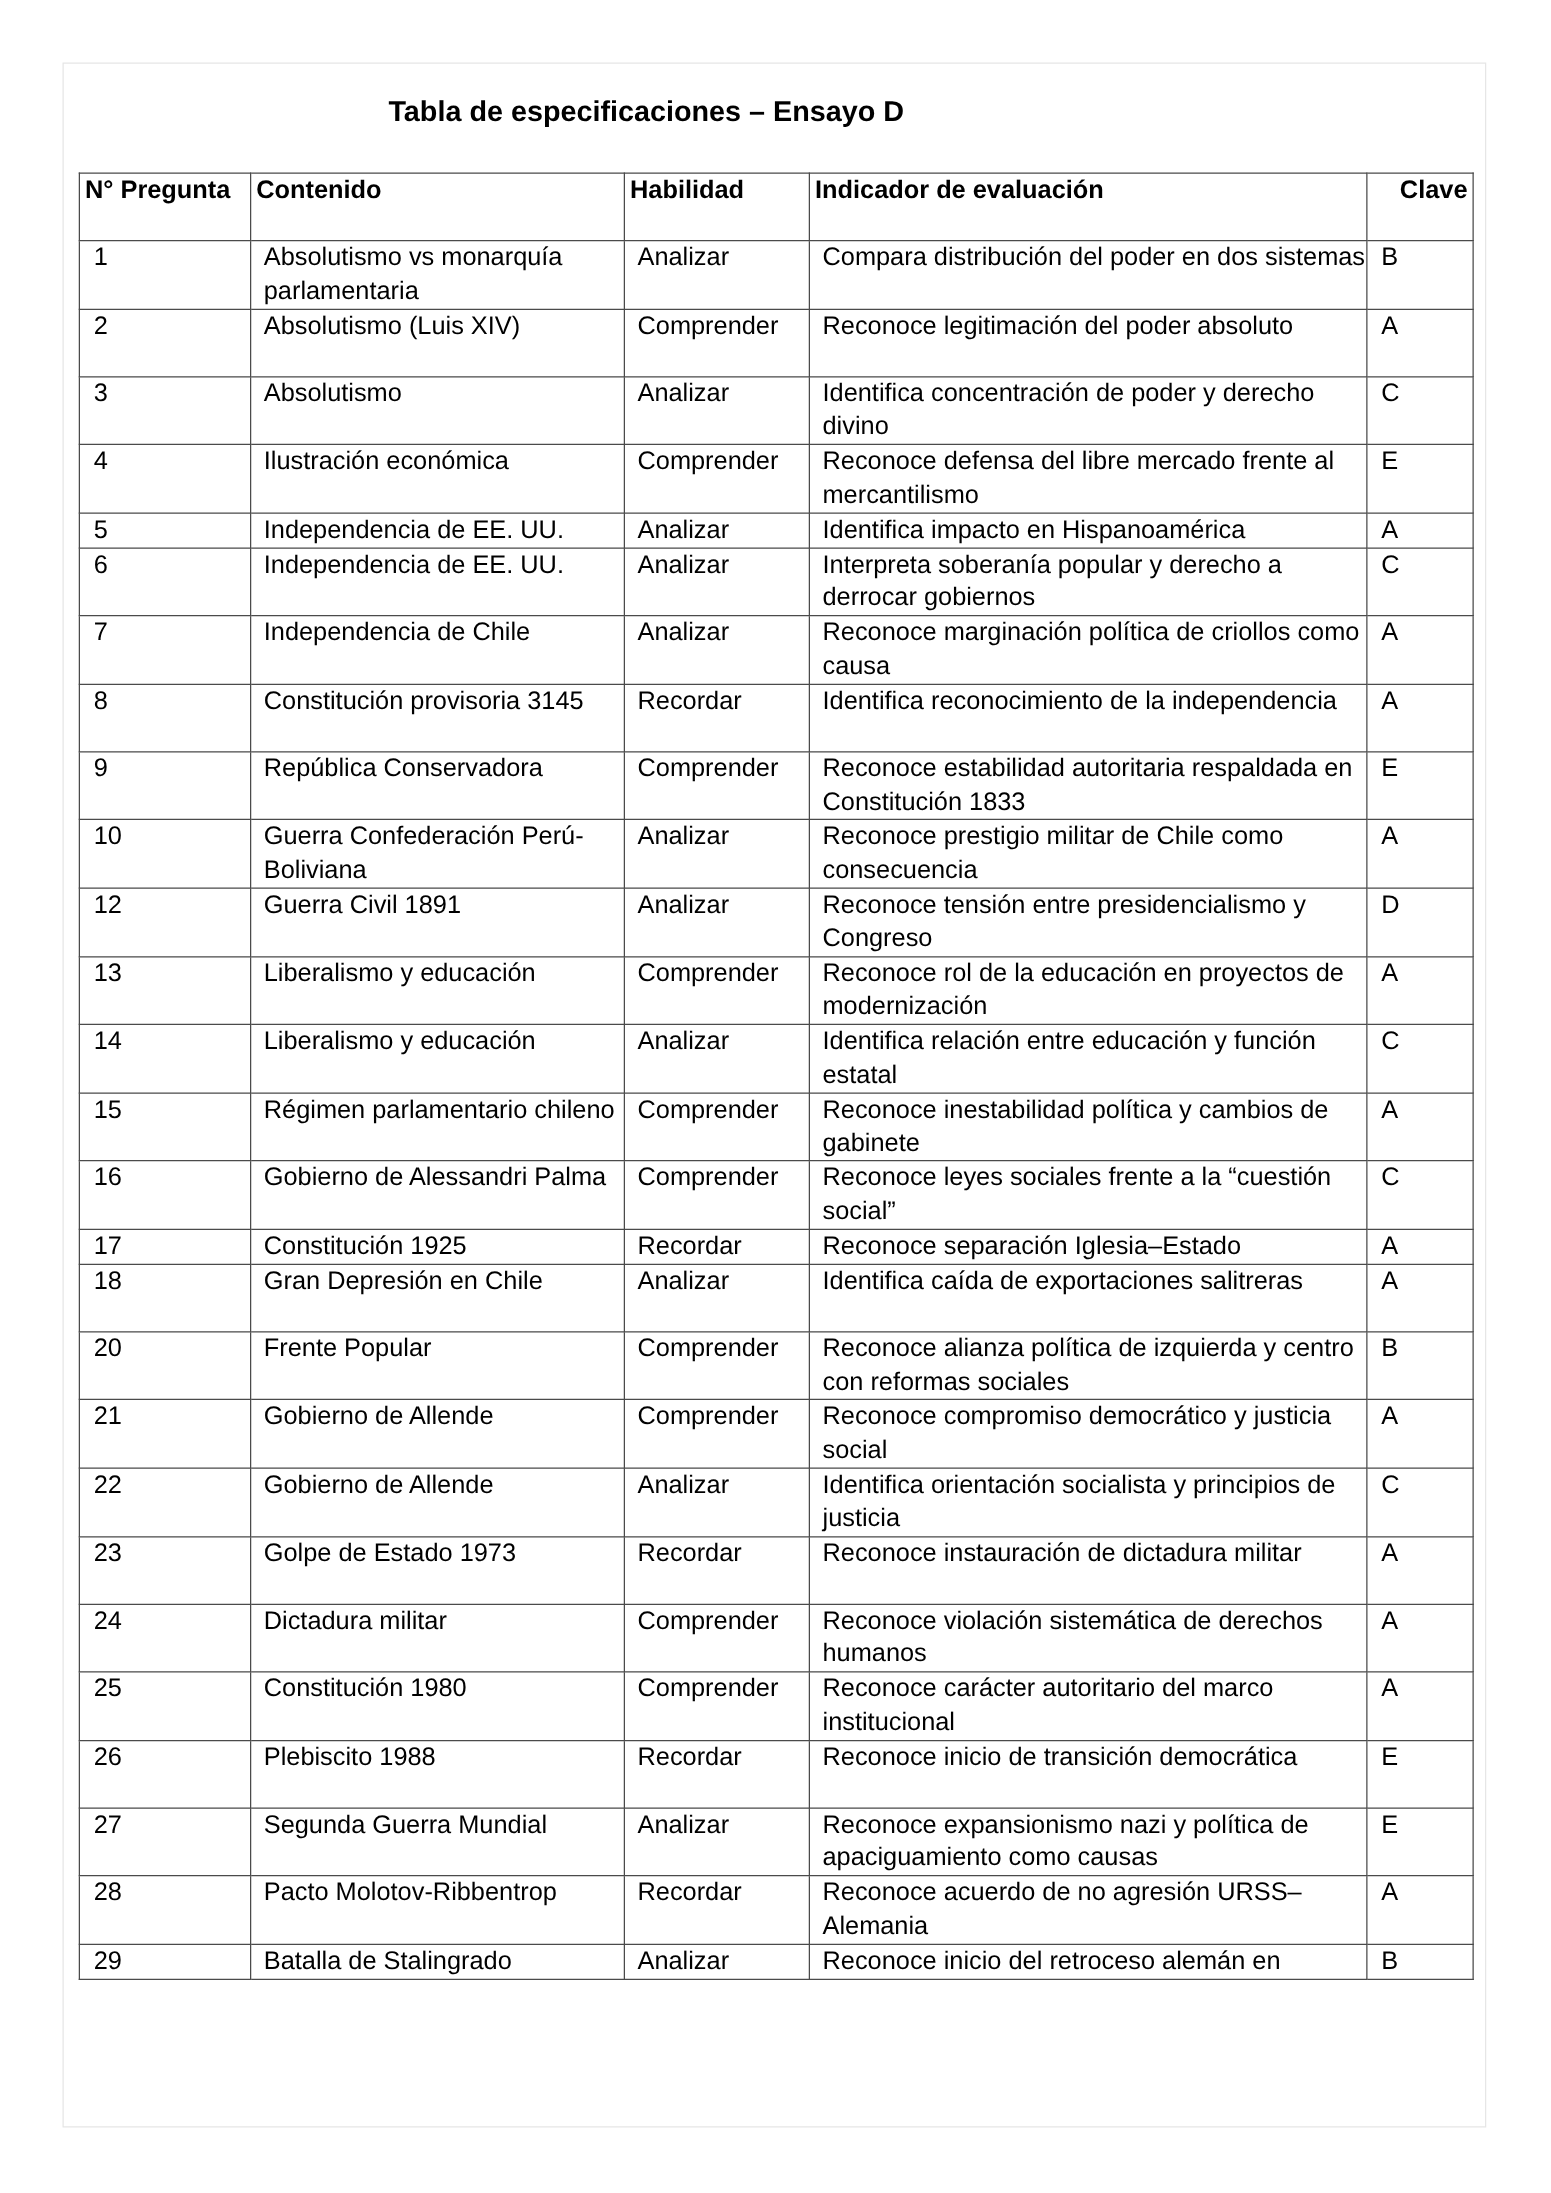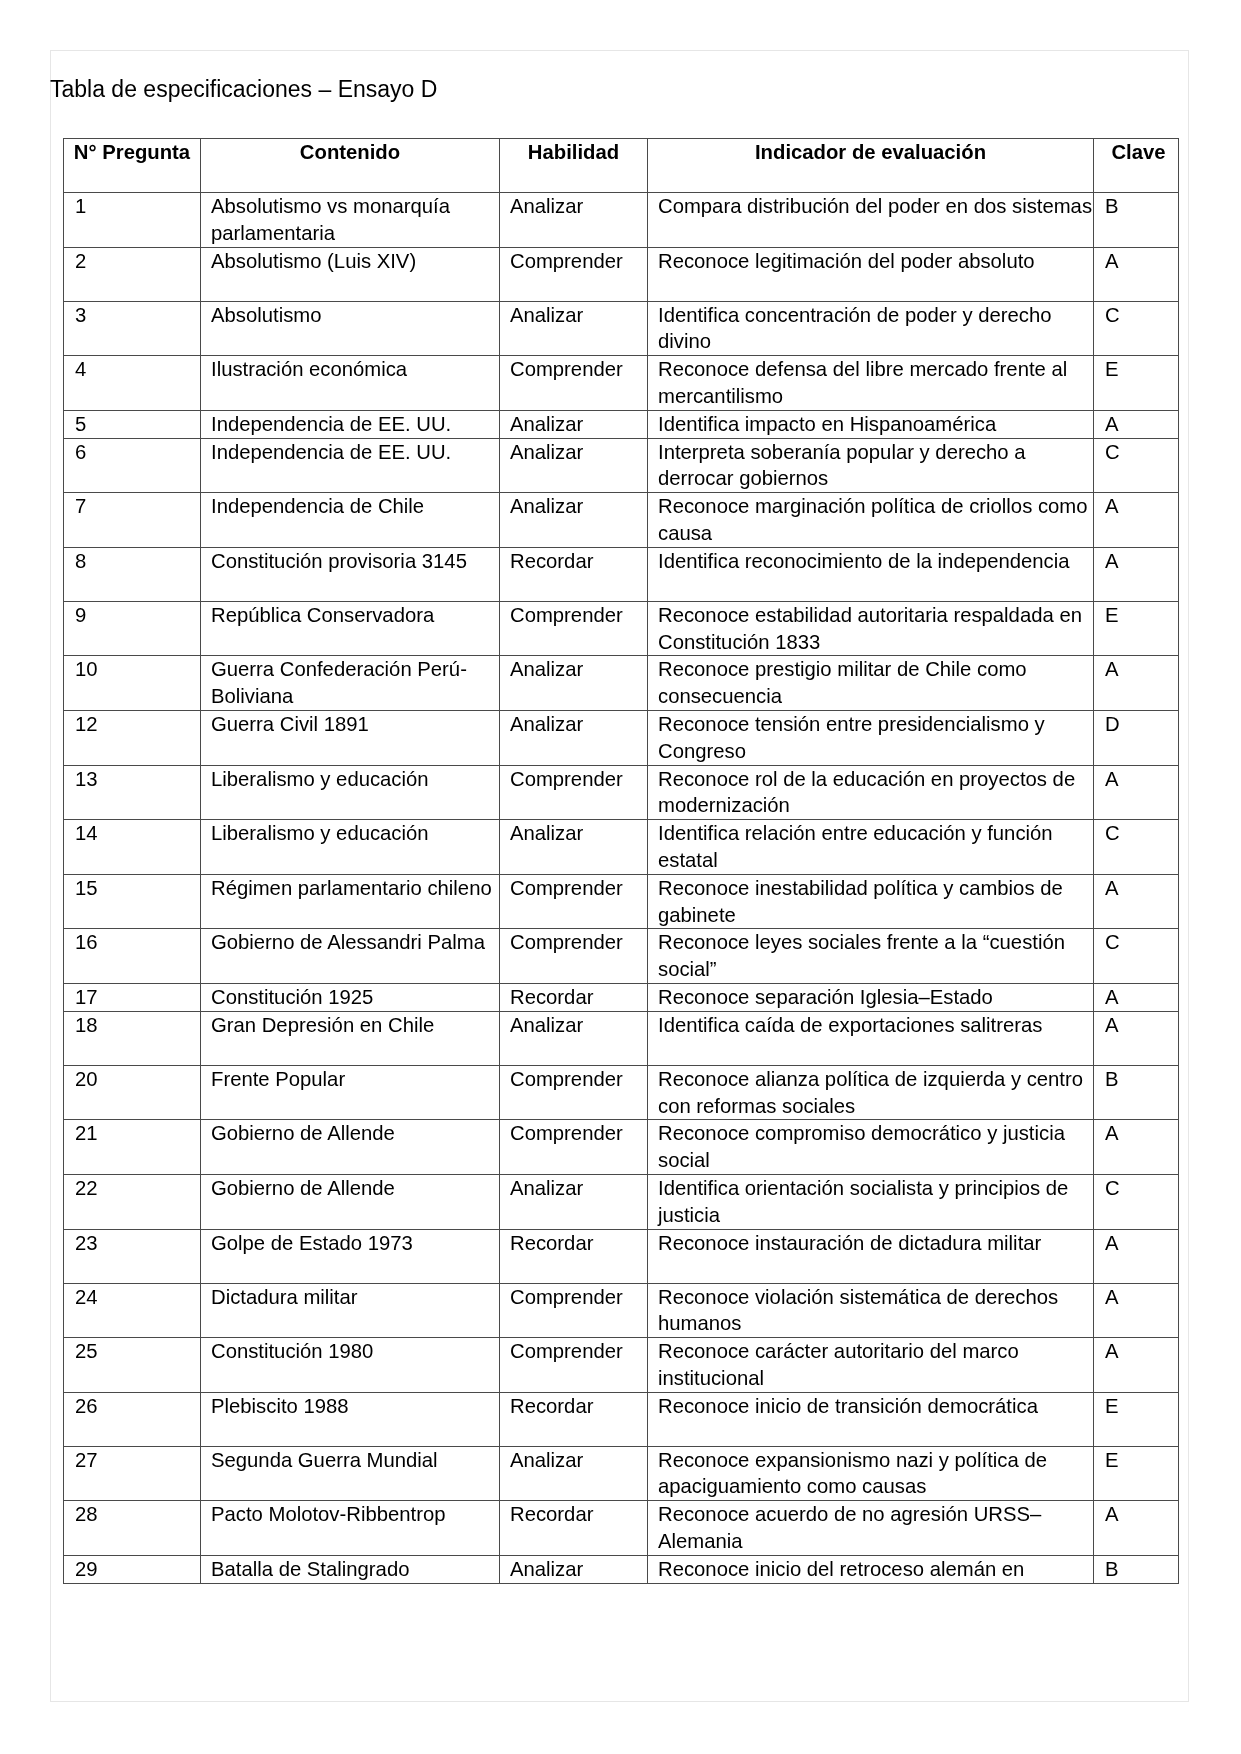--- a/index.html
+++ b/index.html
@@ -23,22 +23,22 @@
       height: 1652px;
       border: 1px solid #e6e6e6;
       box-sizing: border-box;
       background: #ffffff;
     }
     .title {
       position: absolute;
       left: 50px;
       top: 74px;
       width: 934px;
-      text-align: left;
-      font-weight: normal;
+      text-align: center;
+      font-weight: bold;
       font-size: 23px;
       line-height: 30px;
       margin: 0;
     }
     table.spec {
       position: absolute;
       left: 63px;
       top: 138px;
       width: 1115px;
       border-collapse: collapse;
@@ -53,29 +53,28 @@
     table.spec col.c-clave { width: 85px; }
     table.spec th, table.spec td {
       border: 1.5px solid #4a4a4a;
       vertical-align: top;
       padding: 0 0 0 10px;
       text-align: left;
       overflow: hidden;
     }
     table.spec th {
       font-weight: bold;
-      text-align: center;
       padding: 0 4px;
       height: 53px;
     }
     table.spec td.num { padding-left: 11px; }
     table.spec td.clave { padding-left: 11px; }
     table.spec tr.row-2 td { height: 53px; }
     table.spec tr.row-1 td { height: 26px; }
-    table.spec th.h-clave { text-align: center; padding-left: 9px; }
+    table.spec th.h-clave { text-align: right; padding-left: 9px; }
   </style>
 </head>
 <body>
 
 <div class="page"></div>
 
 <h1 class="title">Tabla de especificaciones – Ensayo D</h1>
 
 <table class="spec">
   <colgroup>

